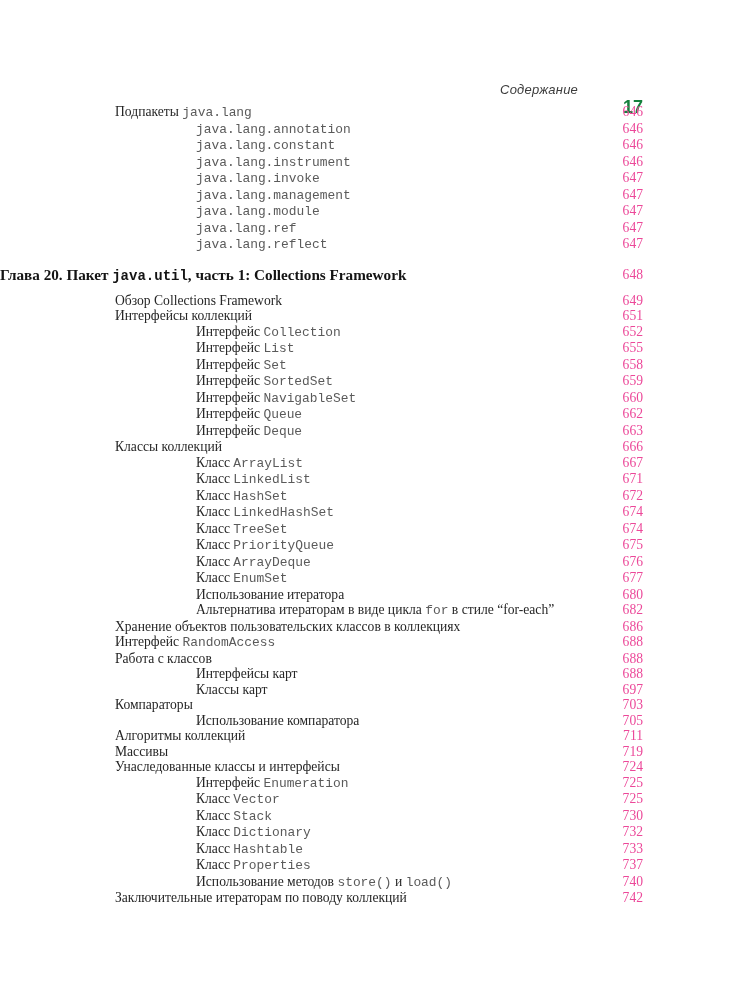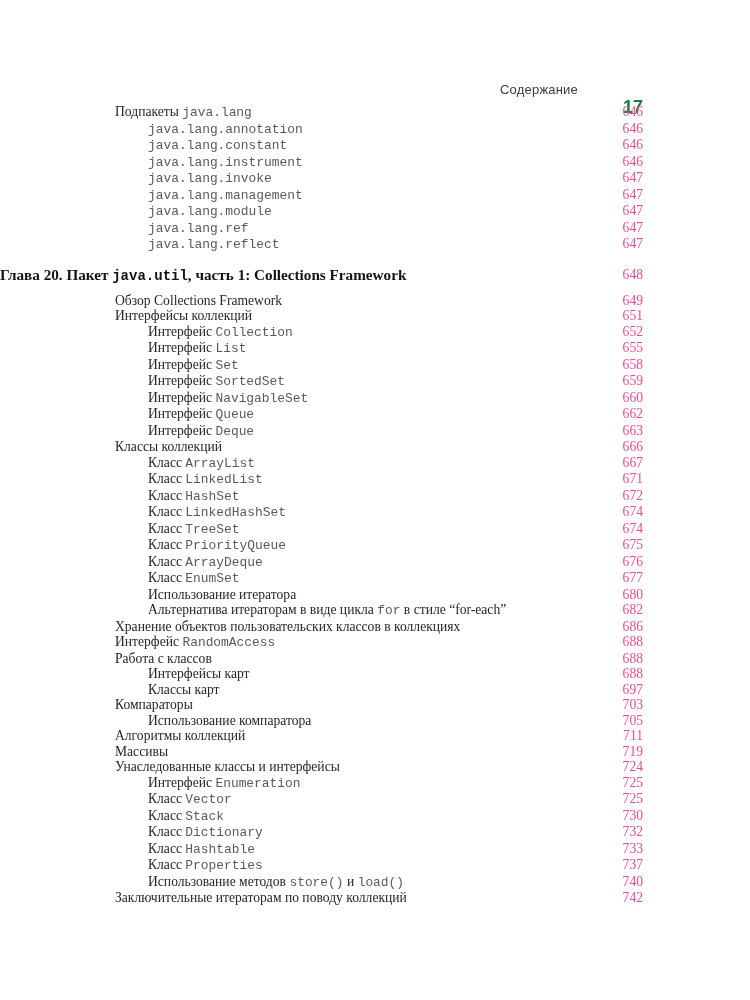--- a/index.html
+++ b/index.html
@@ -8,37 +8,37 @@
     background: #ffffff;
     position: relative;
     overflow: hidden;
     font-family: "Liberation Serif", serif;
   }
   .page { position: absolute; inset: 0; background: #ffffff; }
 
   .header-label {
     position: absolute; top: 82px; right: 172px;
     font-family: "Liberation Sans", sans-serif;
-    font-size: 13px; color: #3c3c3c; letter-spacing: 0.2px;
+    font-size: 13px; color: #3c3c3c; letter-spacing: 0.2px; font-style: italic;
   }
   .header-num {
     position: absolute; top: 74px; right: 107px;
     font-family: "Liberation Sans", sans-serif;
     font-size: 18px; font-weight: 700; color: #15803d; margin-top: 23px;
   }
 
   .toc { position: absolute; top: 104px; left: 0; right: 0; }
   .row {
     position: relative;
     font-size: 13.6px; line-height: 15.5px;
     color: #262626;
   }
   .row .t { display: block; padding-right: 135px; }
   .lvl1 .t { padding-left: 115px; }
-  .lvl2 .t { padding-left: 148px; }
+  .lvl2 .t { padding-left: 148px; margin-left: 48px; }
   .chapter {
     margin-top: 13px; margin-bottom: 8px;
     font-weight: bold; font-size: 15.2px; line-height: 18px;
     color: #141414;
   }
   .chapter .t { }
   .row .p {
     position: absolute; top: 0; right: 107px;
     text-align: right; color: #ec4899;
     font-weight: normal; font-size: 13.6px;

